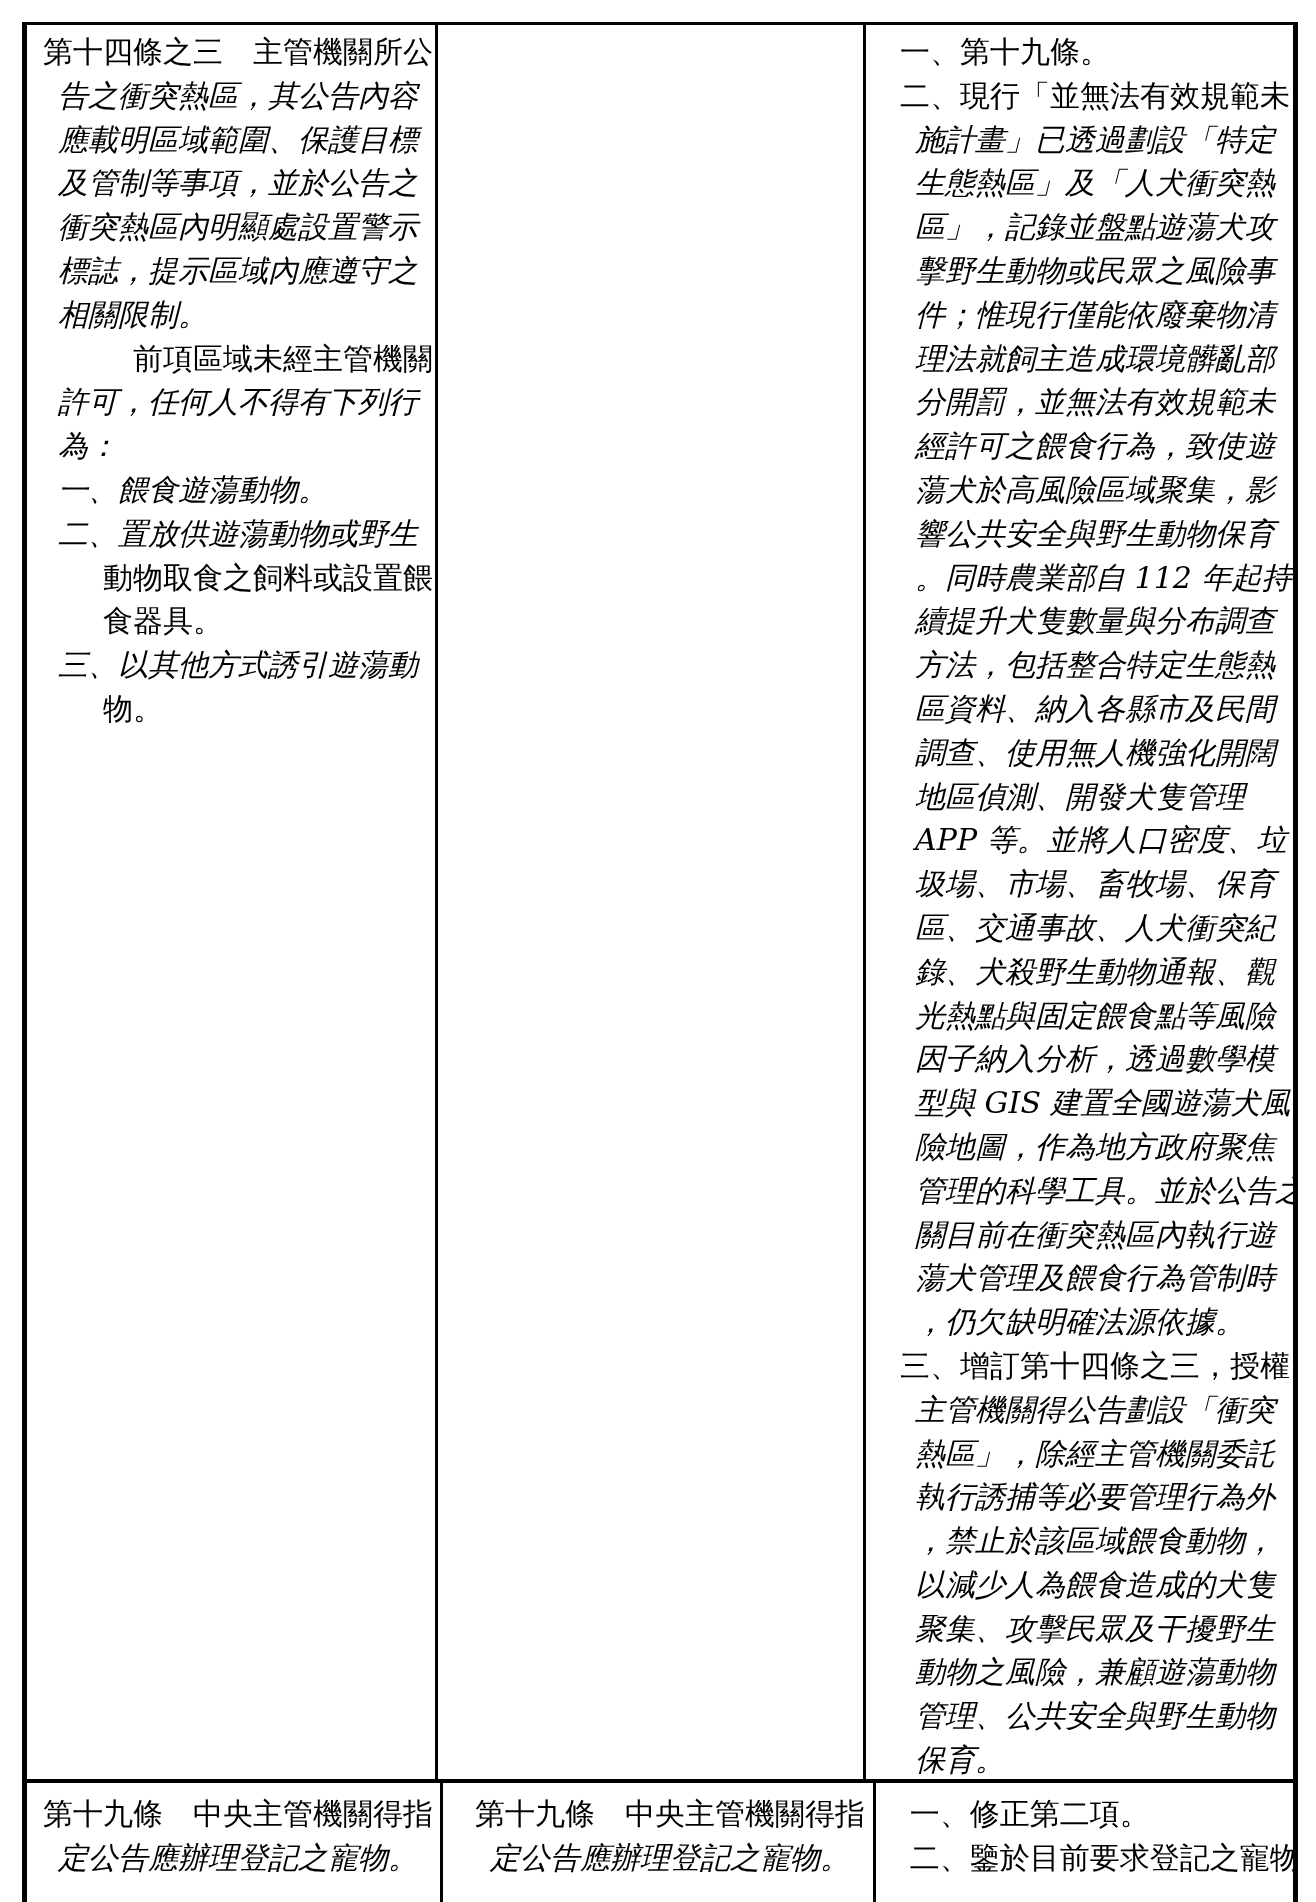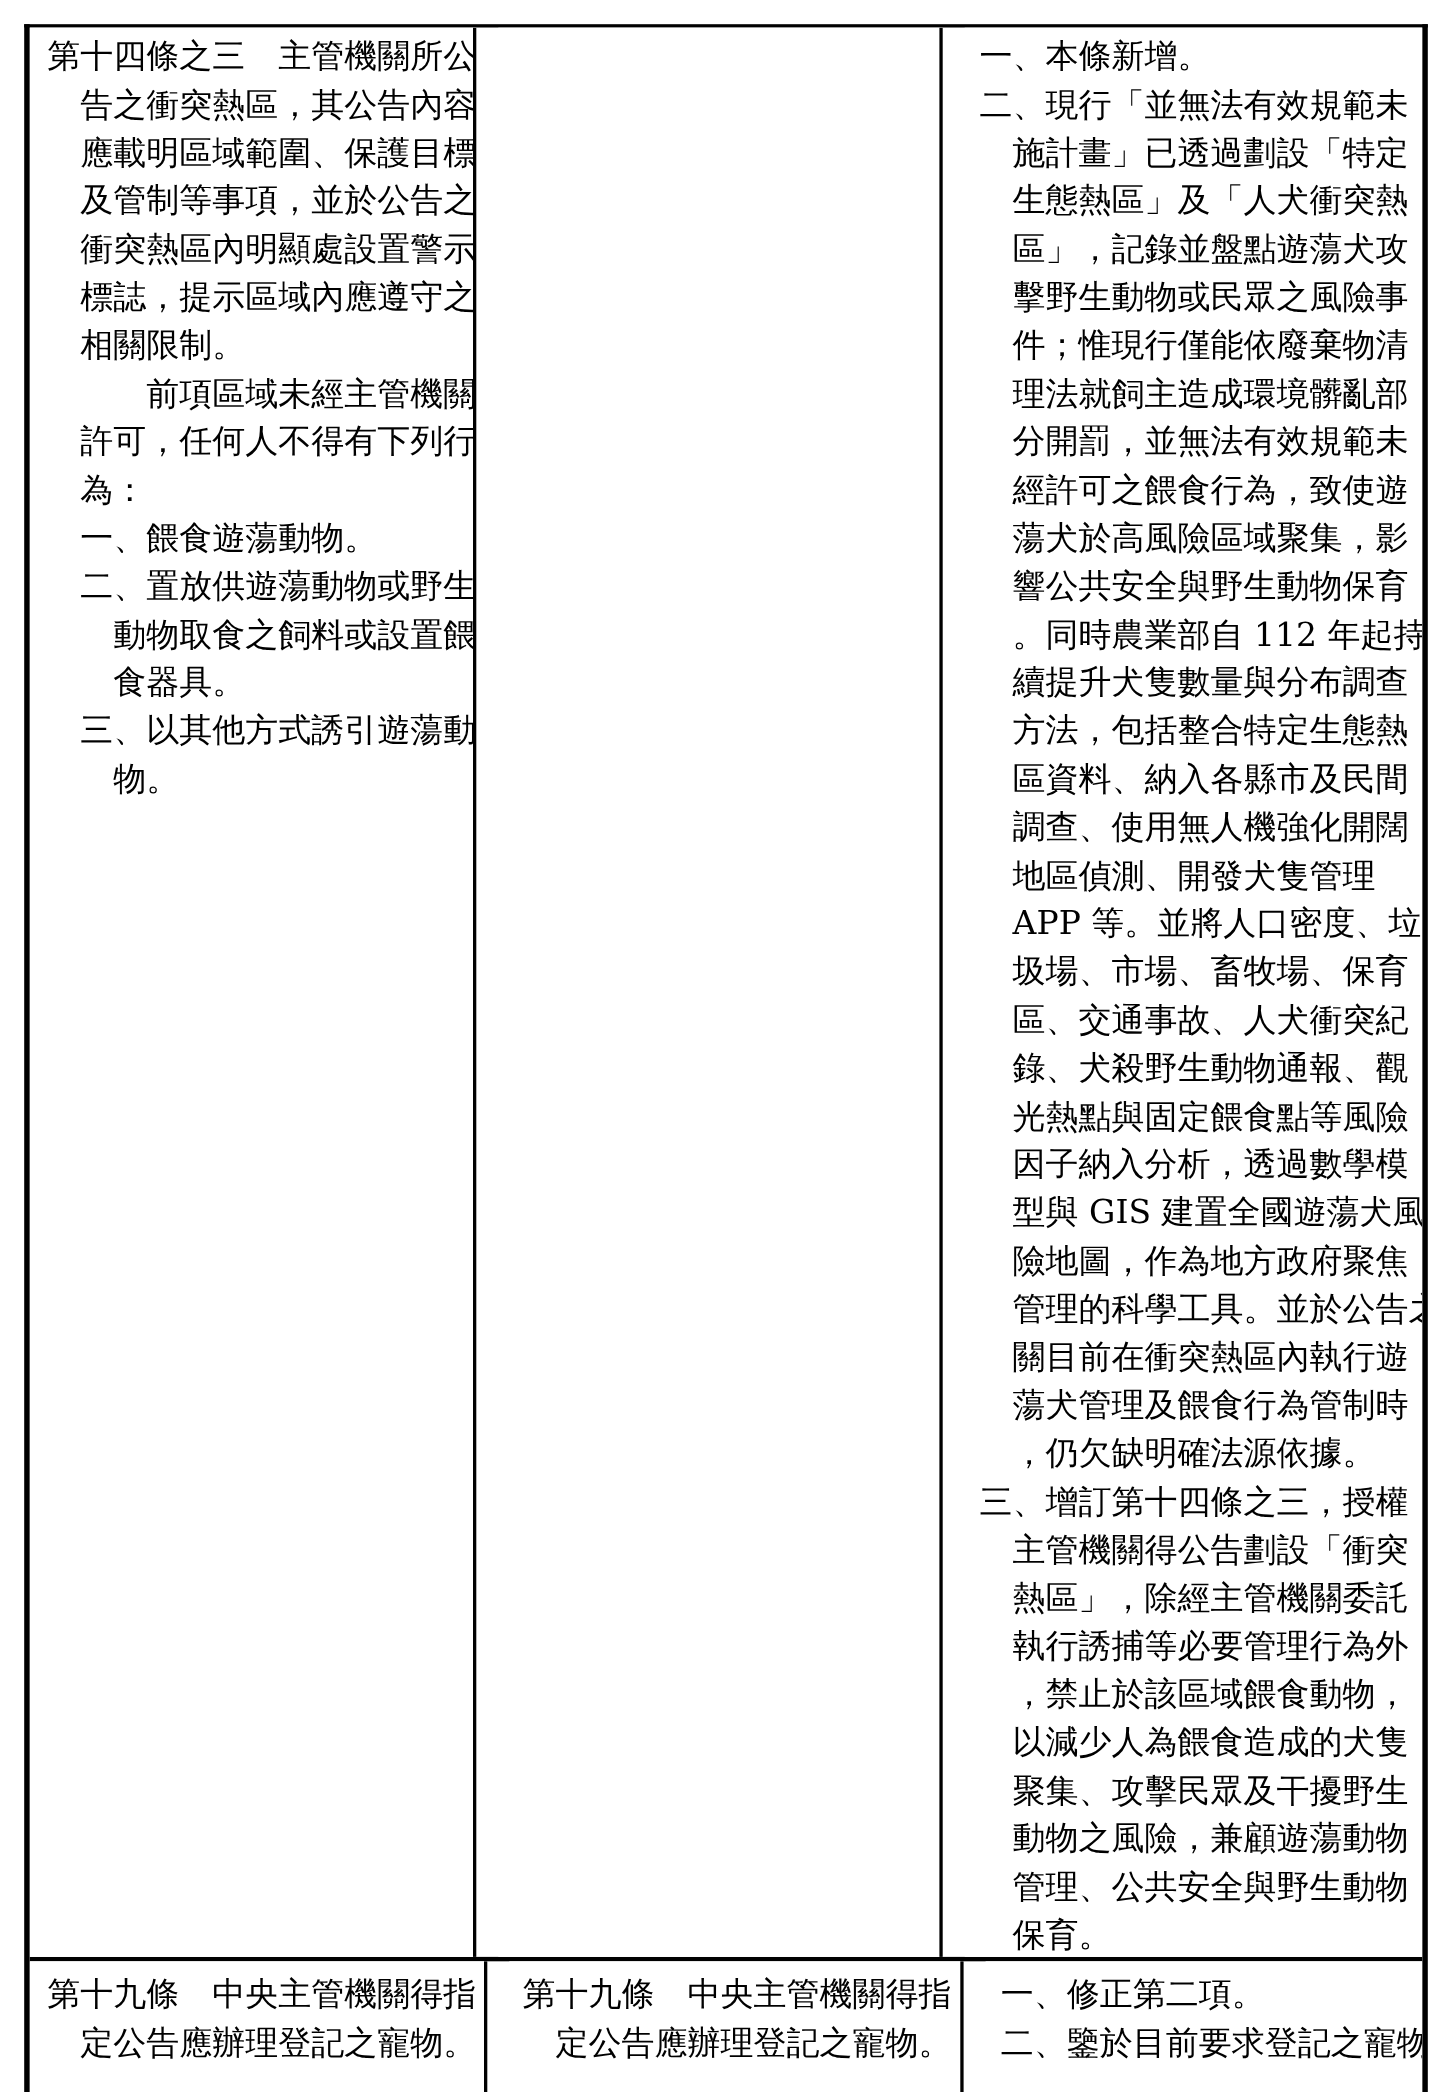--- a/index.html
+++ b/index.html
@@ -39,21 +39,21 @@
   .cell.c1 { width: 425px; border-right: 3px solid #000; padding-left: 16px; padding-right: 4px; }
   .cell.c2 { width: 422px; border-right: 3px solid #000; padding-left: 12px; padding-right: 4px; }
   .cell.c3 { flex: 1 1 auto; padding-left: 14px; padding-right: 2px; }
   .line {
     font-size: 30px;
     line-height: 43.8px;
     white-space: pre;
     letter-spacing: 0;
   }
   .ind-0 { margin-left: 0; }
-  .ind-1 { margin-left: 30px; }
+  .ind-1 { margin-left: 15px; font-style: italic; }
   .ind-2 { margin-left: 60px; }
   .ind-3 { margin-left: 90px; }
 </style>
 </head>
 <body>
 
 <div class="page">
   <div class="law-table">
 
     <div class="t-row row-1">
@@ -70,21 +70,21 @@
           <div class="line ind-1">為：</div>
           <div class="line ind-1">一、餵食遊蕩動物。</div>
           <div class="line ind-1">二、置放供遊蕩動物或野生</div>
           <div class="line ind-2">動物取食之飼料或設置餵</div>
           <div class="line ind-2">食器具。</div>
           <div class="line ind-1">三、以其他方式誘引遊蕩動</div>
           <div class="line ind-2">物。</div>
         </div>
       <div class="cell c2"></div>
       <div class="cell c3">
-          <div class="line ind-0">一、本條新增。</div>
+          <div class="line ind-0">一、第十九條。</div>
           <div class="line ind-0">二、現行「並無法有效規範未</div>
           <div class="line ind-1">施計畫」已透過劃設「特定</div>
           <div class="line ind-1">生態熱區」及「人犬衝突熱</div>
           <div class="line ind-1">區」，記錄並盤點遊蕩犬攻</div>
           <div class="line ind-1">擊野生動物或民眾之風險事</div>
           <div class="line ind-1">件；惟現行僅能依廢棄物清</div>
           <div class="line ind-1">理法就飼主造成環境髒亂部</div>
           <div class="line ind-1">分開罰，並無法有效規範未</div>
           <div class="line ind-1">經許可之餵食行為，致使遊</div>
           <div class="line ind-1">蕩犬於高風險區域聚集，影</div>

